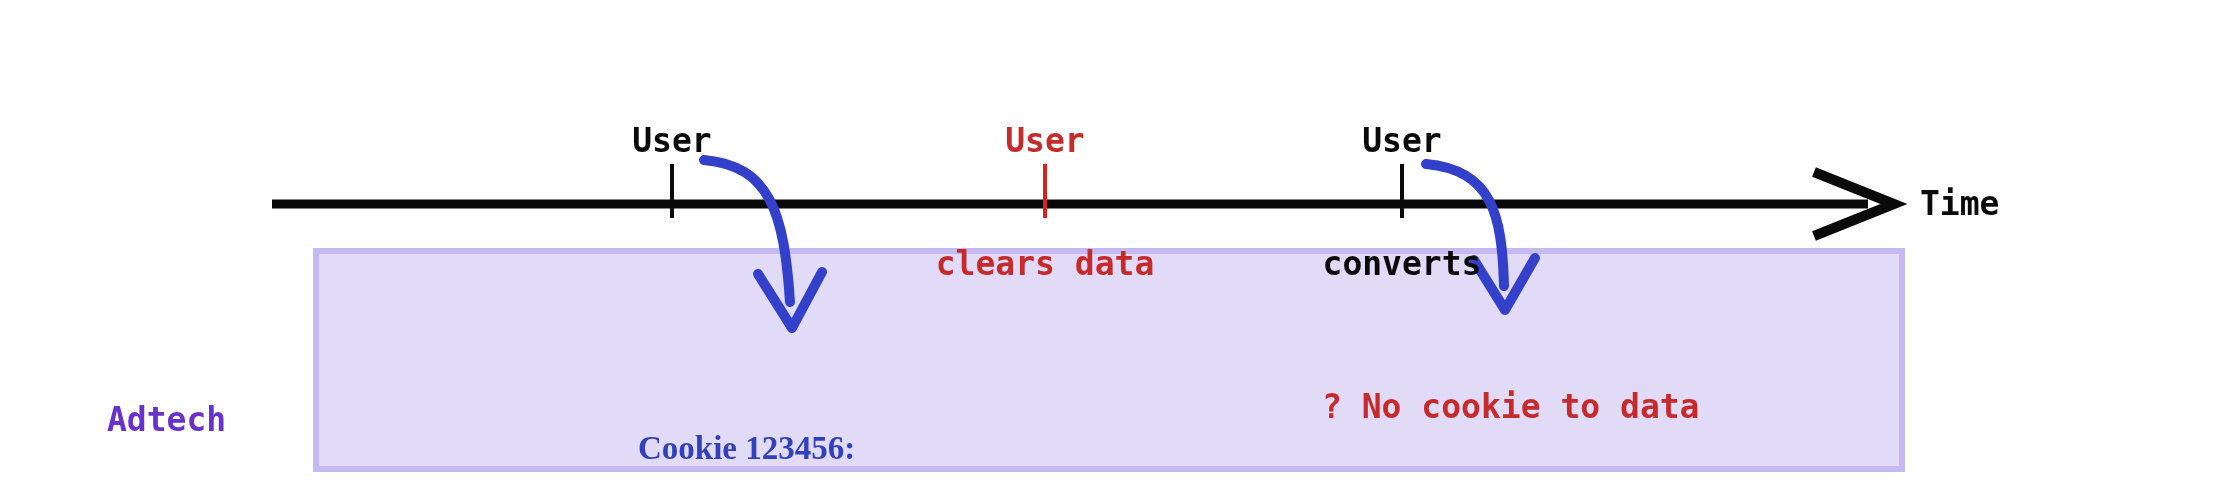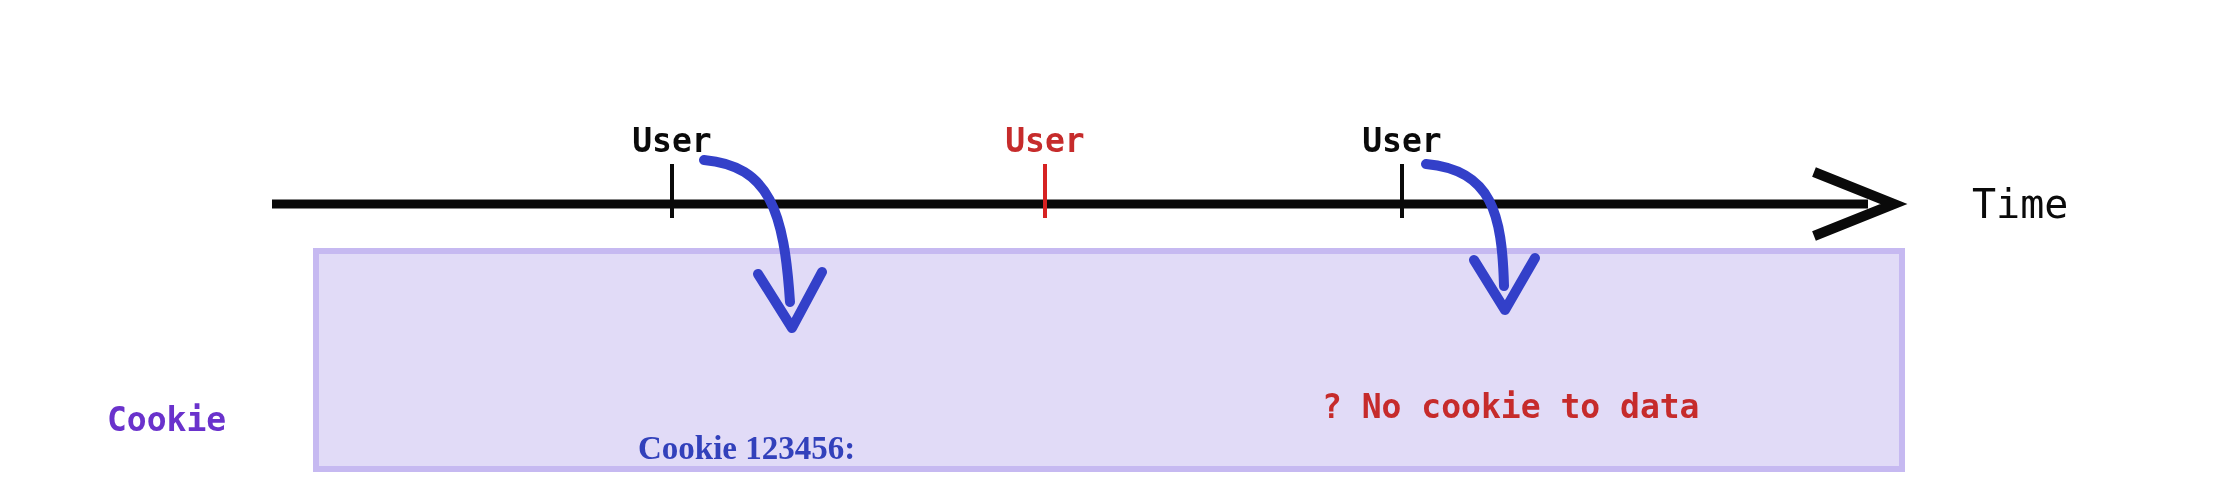--- a/index.html
+++ b/index.html
@@ -42,25 +42,25 @@
     white-space: pre;
   }
   .evt-label .l1 { display: block; }
   .evt-label .l2 { display: block; }
 
   .evt-black { color: #0a0a0a; }
   .evt-red   { color: #c62b2b; }
 
   #time-label {
     position: absolute;
-    left: 1972px;
+    left: 1920px;
     top: 168px;
     font-family: "DejaVu Sans Mono", monospace;
-    font-weight: normal;
-    font-size: 40px;
+    font-weight: bold;
+    font-size: 33px;
     line-height: 40px;
     color: #0a0a0a;
     white-space: pre;
   }
 
   
   #adtech-box {
     position: absolute;
     left: 313px;
     top: 232px;
@@ -140,30 +140,32 @@
       <polyline points="1474,222 1505,272 1535,220" fill="none" stroke="#3340c9" stroke-width="10" stroke-linecap="round" stroke-linejoin="round" transform="translate(0,22)"></polyline>
     </g>
   </svg>
 
   <div class="evt-label evt-black" style="left:462px; top:22px; width:420px;">
     <span class="l1">User</span>
   </div>
 
   <div class="evt-label evt-red" style="left:845px; top:22px; width:400px;">
     <span class="l1">User</span>
+    <span class="l2">clears data</span>
   </div>
 
   <div class="evt-label evt-black" style="left:1212px; top:22px; width:380px;">
     <span class="l1">User</span>
+    <span class="l2">converts</span>
   </div>
 
   <div id="time-label">Time</div>
 
   <div id="adtech-server-label">
-    <span class="l1">Cookie</span>
+    <span class="l1">Adtech</span>
     
   </div>
 
   <div id="cookie-note">
     <span class="l1">Cookie 123456:</span>
     
   </div>
 
   <div id="no-conv-note">
     <span>? No cookie to data</span>

